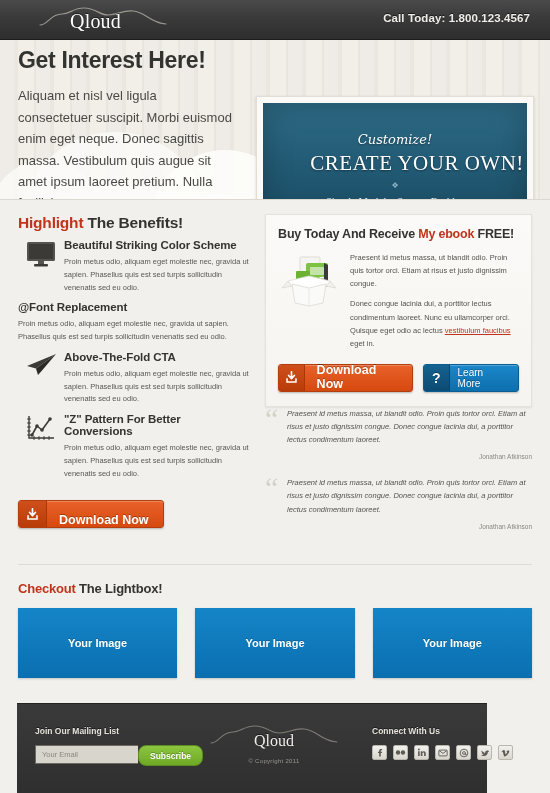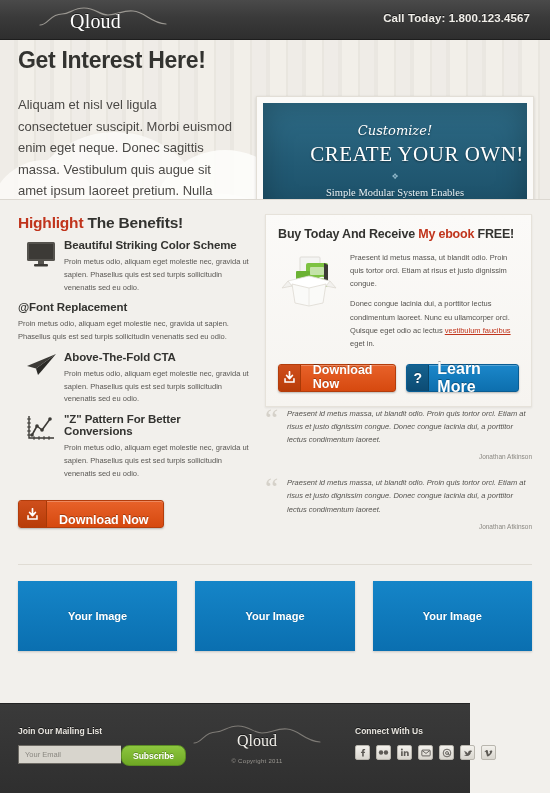--- a/index.html
+++ b/index.html
@@ -49,21 +49,21 @@
         #e9e6df 34px, #e9e6df 36px);
     border-bottom:1px solid #dcd8d1;
     overflow:hidden;
   }
   .hero-cloudA{position:absolute;left:20px;top:92px;width:190px;height:95px;background:#fbfaf8;border-radius:95px 95px 0 0;opacity:.85;}
   .hero-cloudB{position:absolute;left:150px;top:110px;width:150px;height:80px;background:#fdfdfb;border-radius:80px 80px 0 0;opacity:.9;}
   .hero-cloudC{position:absolute;left:-10px;top:120px;width:110px;height:60px;background:#fcfbf9;border-radius:60px 60px 0 0;opacity:.8;}
   .hero-left { position:absolute; left:18px; top:8px; width:224px; z-index:3; }
   .hero-title {
     font-size:23px; font-weight:bold; color:#333330; line-height:1.1;
-    letter-spacing:-.3px; margin-bottom:21px;
+    letter-spacing:-.3px; margin-bottom:12px;
   }
   .hero-para {
     font-size:13px; color:#4a4845; line-height:1.65; margin-bottom:0;
     width:214px;
   }
   .btn-dl {
     display:inline-flex; align-items:flex-end; height:28px;
     background:linear-gradient(180deg,#e8622a 0%, #d6490f 100%);
     border:1px solid #b33d0c; border-radius:3px;
     box-shadow:0 1px 2px rgba(0,0,0,.25), inset 0 1px 0 rgba(255,255,255,.25);
@@ -86,21 +86,21 @@
     z-index:4;
   }
   .video-inner {
     width:100%; height:100%;
     background:linear-gradient(180deg,#2e6b86 0%, #225a74 55%, #1b4e66 100%);
     position:relative; text-align:center; overflow:hidden;
     box-shadow:inset 0 0 30px rgba(0,0,0,.25);
   }
   .v-script {
     font-family:"DejaVu Serif", serif; font-style:italic;
-    font-size:13px; color:#fff; margin-top:20px;
+    font-size:13px; color:#fff; margin-top:29px;
     text-shadow:0 1px 2px rgba(0,0,0,.4);
   }
   .v-head {
     font-family:"Liberation Serif", serif;
     font-size:21px; color:#ffffff; letter-spacing:.5px;
     margin-top:4px; text-shadow:0 1px 2px rgba(0,0,0,.45);padding-left:44px;
   }
   .v-div { width:8px; height:8px; margin:6px auto 4px; color:#8fb6c8; font-size:8px; line-height:8px; }
   .v-sub {
     font-family:"Liberation Serif", serif;
@@ -150,21 +150,21 @@
     cursor:pointer; padding-right:14px;
   }
   .btn-learn .ico {
     width:28px; height:26px; display:flex; align-items:center; justify-content:center;
     background:linear-gradient(180deg,#15628f 0%, #0c4b73 100%);
     border-right:1px solid #0a4567; border-radius:2px 0 0 2px;
     color:#fff; font-size:14px; font-weight:bold;
     text-shadow:0 -1px 0 rgba(0,0,0,.35);
   }
   .btn-learn .lbl {
-    padding-left:8px; font-size:16px; font-weight:bold; color:#fff;
+    padding-left:8px; font-size:10px; font-weight:normal; color:#fff;
     text-shadow:0 -1px 0 rgba(0,0,0,.3);
   }
 
   .testi-head { font-size:12px; font-weight:bold; color:#333330; margin:18px 0 10px; letter-spacing:-.2px; }
   .testi { display:flex; gap:8px; margin-bottom:16px; }
   .quote-mark { font-family:"Liberation Serif", serif; font-size:30px; color:#d5d1c9; line-height:.8; flex:0 0 14px; }
   .testi-body { flex:1; }
   .testi-text { font-size:7.5px; font-style:italic; color:#55534f; line-height:1.75; }
   .testi-author { font-size:6.5px; color:#8b8882; text-align:right; margin-top:7px; }
 
@@ -176,21 +176,21 @@
     flex:1; height:70px;
     background:linear-gradient(180deg,#1585c8 0%, #0a6fb0 100%);
     box-shadow:0 1px 2px rgba(0,0,0,.18);
     display:flex; align-items:center; justify-content:center;
     cursor:pointer;
   }
   .lb-item span { font-size:11px; font-weight:bold; color:#fff; text-shadow:0 -1px 0 rgba(0,0,0,.22); }
 
   
   .footer {
-    position:absolute; left:0; bottom:0; width:470px; height:90px;
+    position:absolute; left:17px; bottom:0; width:470px; height:90px;
     background:linear-gradient(180deg,#3a3a3a 0%, #2f2f2f 100%);
     border-top:1px solid #242424;
   }
   .f-inner { position:relative; width:514px; margin:0 auto; height:90px; }
   .f-mail-title, .f-connect-title {
     font-size:8.5px; font-weight:bold; color:#e6e3dd;
     text-shadow:0 -1px 0 rgba(0,0,0,.55);
   }
   .f-mail { position:absolute; left:18px; top:22px; }
   .f-form { display:flex; margin-top:9px; }
@@ -418,20 +418,23 @@
             <div class="testi-author">Jonathan Atkinson</div>
           </div>
         </div>
       </div>
     </div>
 
     <div class="divider"></div>
   </div>
 
   <div class="lightbox-sec">
+    <div class="lb-title">
+      <span class="accent">Checkout</span><span> The Lightbox!</span>
+    </div>
     <div class="lb-row">
       <div class="lb-item">
           <span>Your Image</span>
         </div>
       <div class="lb-item">
           <span>Your Image</span>
         </div>
       <div class="lb-item">
           <span>Your Image</span>
         </div>

